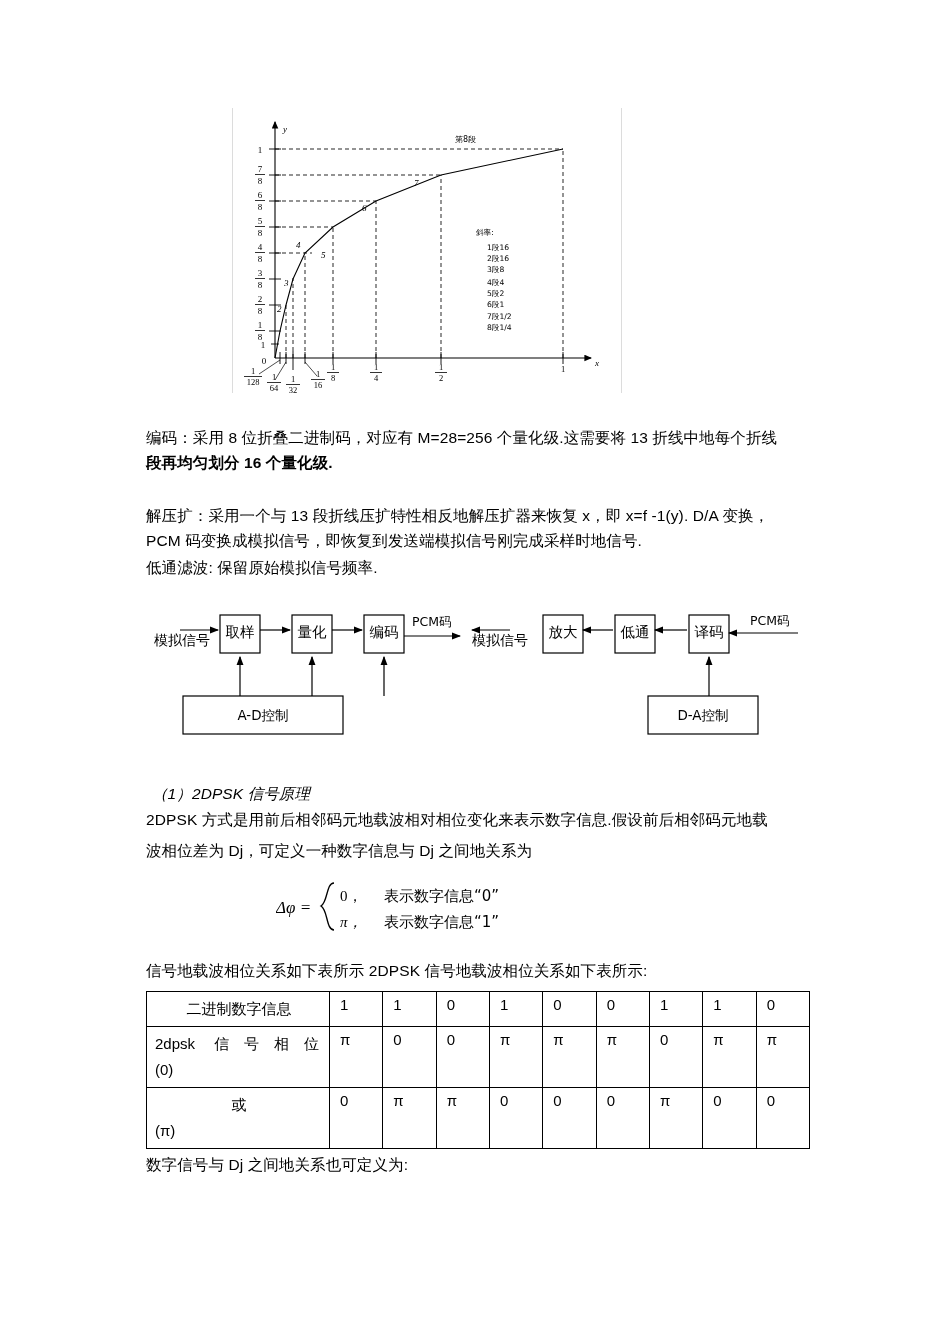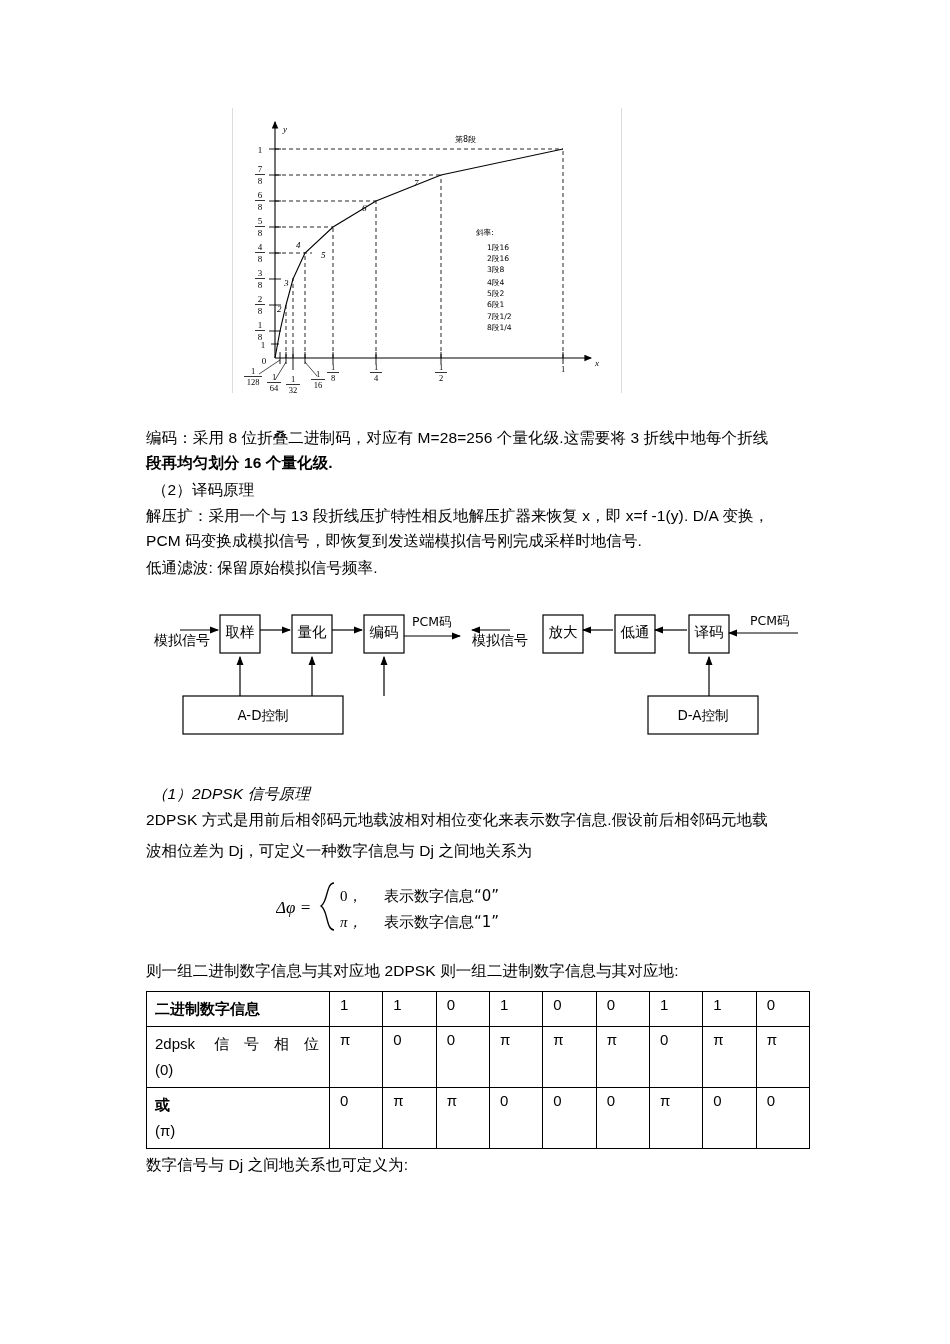--- a/index.html
+++ b/index.html
@@ -30,21 +30,21 @@
 
   
   table.phase{position:absolute;left:146px;top:991px;border-collapse:collapse;
     width:664px;font-size:15px;}
   table.phase td{border:1px solid #000;padding:0;height:26px;
     font-family:"Liberation Sans",sans-serif;}
   table.phase td.lbl{width:168px;padding:4px 6px 4px 8px;vertical-align:top;}
   table.phase td.dat{width:auto;padding:4px 0 4px 10px;vertical-align:top;}
   .lbl-spread{display:block;line-height:26px;text-align:justify;
      text-align-last:justify;padding-right:4px;}
-  .lbl-center{display:block;line-height:26px;text-align:left;font-weight:bold;}
+  .lbl-center{display:block;line-height:26px;text-align:center;}
   .lbl-left{display:block;line-height:26px;text-align:left;}
   .cell-r1{height:28px;}
   .cell-r2{height:56px;}
   .cell-r3{height:56px;}
 </style>
 </head>
 <body>
 
 <div class="page">
 
@@ -180,24 +180,23 @@
         <text x="254" y="164">3段8</text>
         <text x="254" y="177">4段4</text>
         <text x="254" y="188">5段2</text>
         <text x="254" y="199">6段1</text>
         <text x="254" y="211">7段1/2</text>
         <text x="254" y="222">8段1/4</text>
       </g>
     </svg>
   </div>
 
-  <div class="para" style="left:146px;top:425px;width:668px;">编码：采用 8 位折叠二进制码，对应有 M=28=256 个量化级.这需要将 3 折线中地每个折线</div>
+  <div class="para" style="left:146px;top:425px;width:668px;">编码：采用 8 位折叠二进制码，对应有 M=28=256 个量化级.这需要将 13 折线中地每个折线</div>
   <div class="para" style="left:146px;top:450px;width:668px;font-weight:bold;">段再均匀划分 16 个量化级.</div>
 
-  <div class="para" style="left:152px;top:477px;width:668px;">（2）译码原理</div>
 
   <div class="para" style="left:146px;top:503px;width:672px;">解压扩：采用一个与 13 段折线压扩特性相反地解压扩器来恢复 x，即 x=f -1(y). D/A 变换，</div>
   <div class="para" style="left:146px;top:528px;width:672px;">PCM 码变换成模拟信号，即恢复到发送端模拟信号刚完成采样时地信号.</div>
 
   <div class="para" style="left:146px;top:555px;width:668px;">低通滤波: 保留原始模拟信号频率.</div>
 
 
   <div class="bd">
     <svg width="660" height="125" viewBox="0 0 660 125">
       <defs>
@@ -268,21 +267,21 @@
     <svg width="400" height="62" viewBox="0 0 400 62">
       <text x="0" y="37" font-size="17" font-style="italic" font-family="Liberation Serif, serif">Δφ =</text>
       <path d="M58,7 C50,7 52,26 45,30 C52,34 50,54 58,54" fill="none" stroke="#000" stroke-width="1.4"></path>
       <text x="64" y="25" font-size="15" font-family="Liberation Serif, serif">0，</text>
       <text x="108" y="25" font-size="15" font-family="DejaVu Sans, sans-serif">表示数字信息“0”</text>
       <text x="64" y="51" font-size="15" font-style="italic" font-family="Liberation Serif, serif">π，</text>
       <text x="108" y="51" font-size="15" font-family="DejaVu Sans, sans-serif">表示数字信息“1”</text>
     </svg>
   </div>
 
-  <div class="para" style="left:146px;top:958px;width:676px;">则一组二进制数字信息与其对应地 2DPSK 则一组二进制数字信息与其对应地:</div>
+  <div class="para" style="left:146px;top:958px;width:676px;">信号地载波相位关系如下表所示 2DPSK 信号地载波相位关系如下表所示:</div>
 
   <table class="phase">
     <tbody>
       <tr>
         <td class="lbl cell-r1">
           <span class="lbl-center">二进制数字信息</span>
         </td>
         <td class="dat cell-r1">1</td>
         <td class="dat cell-r1">1</td>
         <td class="dat cell-r1">0</td>

